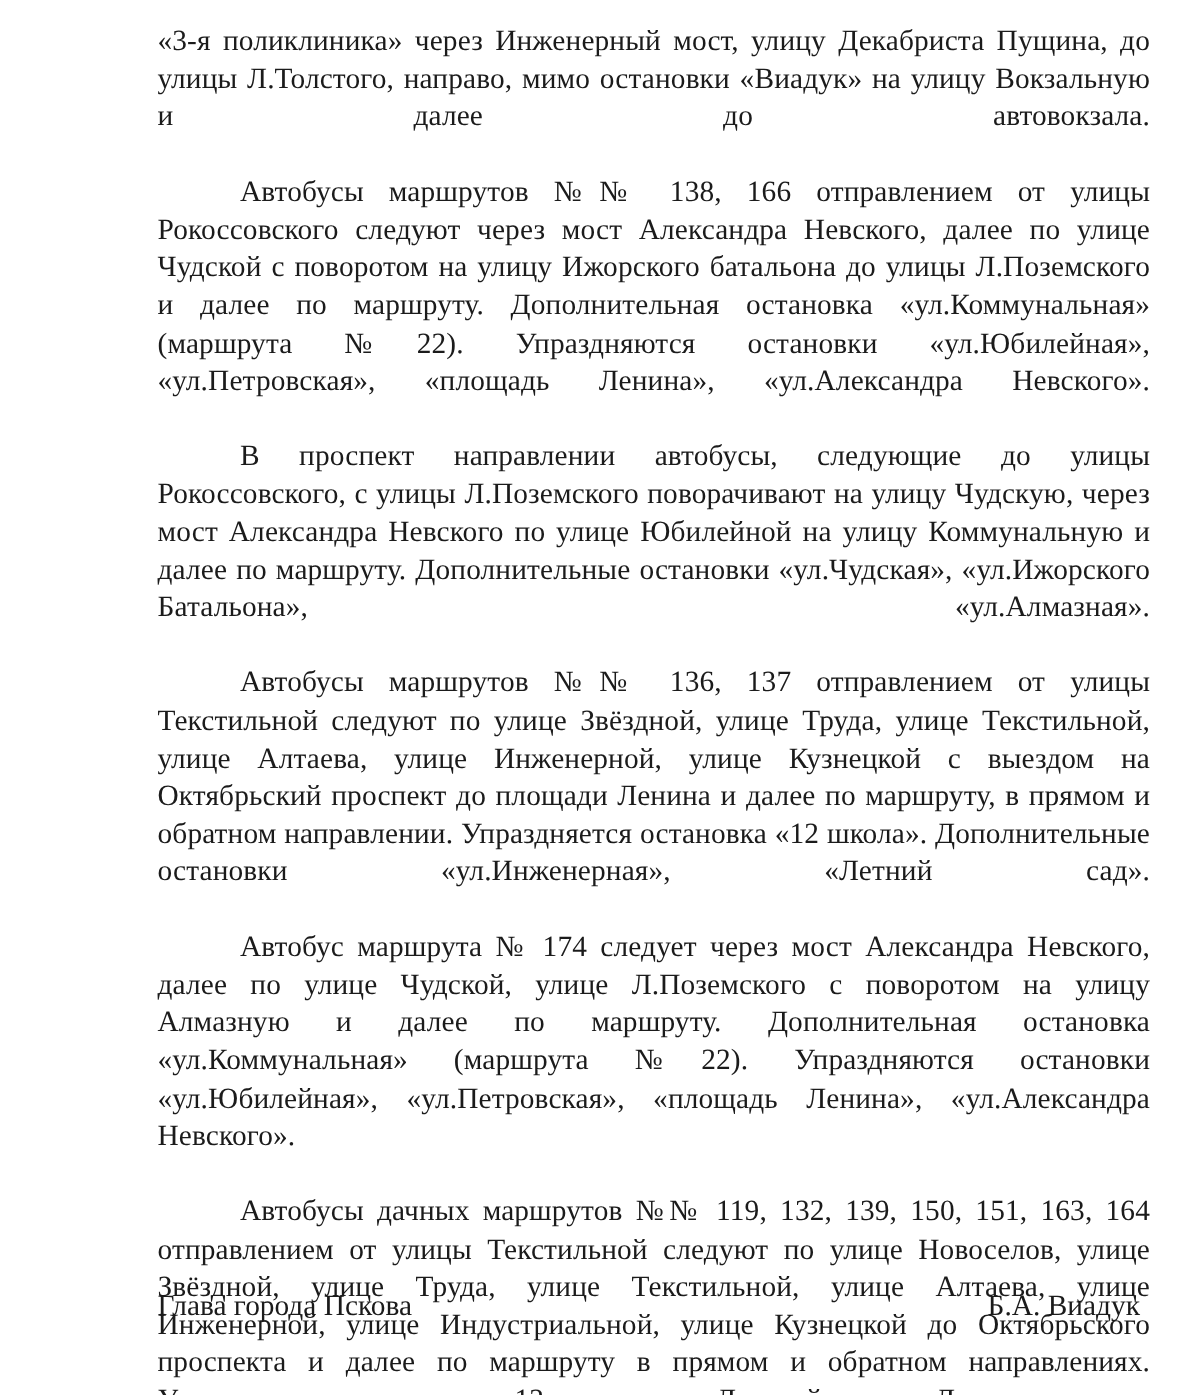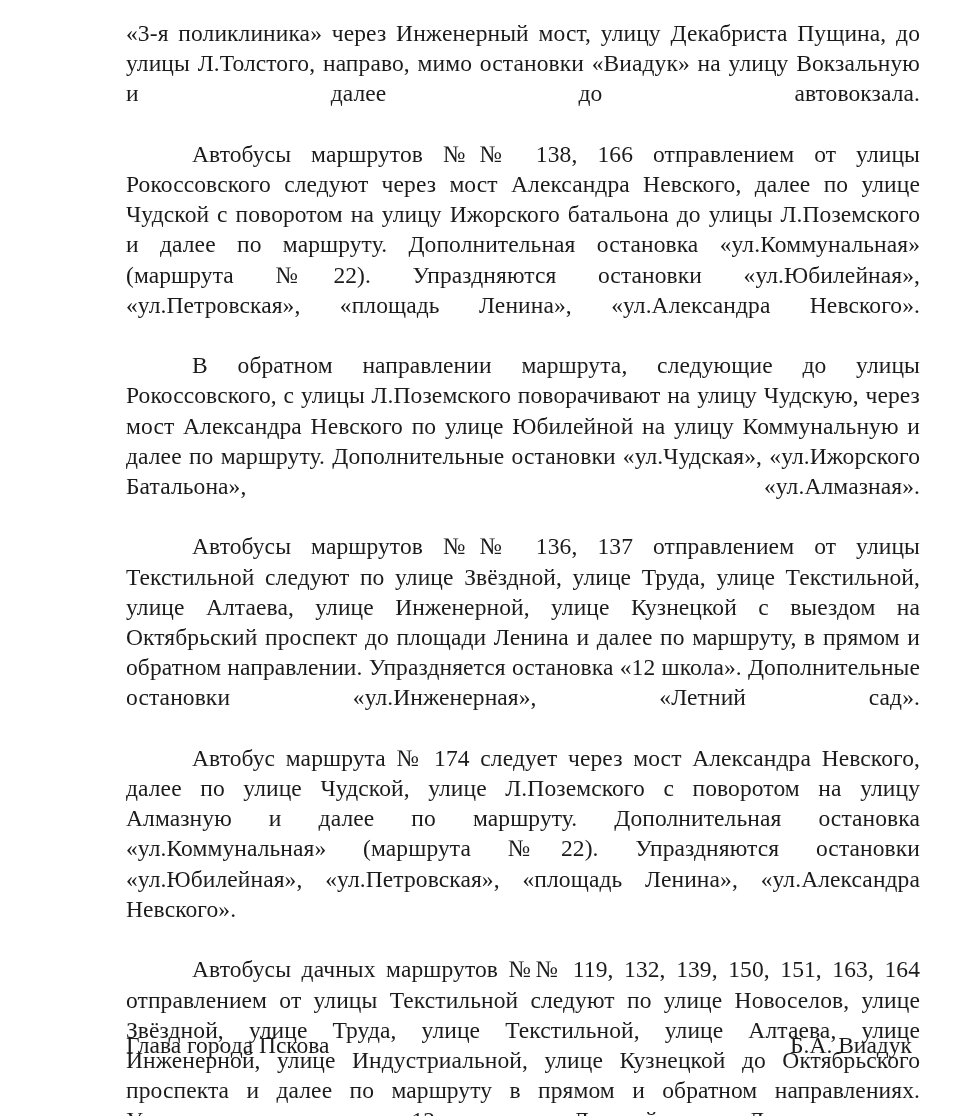--- a/index.html
+++ b/index.html
@@ -74,21 +74,21 @@
 <body>
 
 <div class="page">
 
   <div class="body-block">
 
     <p class="para no-indent">«3-я поликлиника» через Инженерный мост, улицу Декабриста Пущина, до улицы Л.Толстого, направо, мимо остановки «Виадук» на улицу Вокзальную и далее до автовокзала.</p>
 
     <p class="para">Автобусы маршрутов №№ 138, 166 отправлением от улицы Рокоссовского следуют через мост Александра Невского, далее по улице Чудской с поворотом на улицу Ижорского батальона до улицы Л.Поземского и далее по маршруту. Дополнительная остановка «ул.Коммунальная» (маршрута №22). Упраздняются остановки «ул.Юбилейная», «ул.Петровская», «площадь Ленина», «ул.Александра Невского».</p>
 
-    <p class="para">В обратном направлении маршрута, следующие до улицы Рокоссовского, с улицы Л.Поземского поворачивают на улицу Чудскую, через мост Александра Невского по улице Юбилейной на улицу Коммунальную и далее по маршруту. Дополнительные остановки «ул.Чудская», «ул.Ижорского Батальона», «ул.Алмазная».</p>
+    <p class="para">В проспект направлении автобусы, следующие до улицы Рокоссовского, с улицы Л.Поземского поворачивают на улицу Чудскую, через мост Александра Невского по улице Юбилейной на улицу Коммунальную и далее по маршруту. Дополнительные остановки «ул.Чудская», «ул.Ижорского Батальона», «ул.Алмазная».</p>
 
     <p class="para">Автобусы маршрутов №№ 136, 137 отправлением от улицы Текстильной следуют по улице Звёздной, улице Труда, улице Текстильной, улице Алтаева, улице Инженерной, улице Кузнецкой с выездом на Октябрьский проспект до площади Ленина и далее по маршруту, в прямом и обратном направлении. Упраздняется остановка «12 школа». Дополнительные остановки «ул.Инженерная», «Летний сад».</p>
 
     <p class="para">Автобус маршрута № 174 следует через мост Александра Невского, далее по улице Чудской, улице Л.Поземского с поворотом на улицу Алмазную и далее по маршруту. Дополнительная остановка «ул.Коммунальная» (маршрута №22). Упраздняются остановки «ул.Юбилейная», «ул.Петровская», «площадь Ленина», «ул.Александра Невского».</p>
 
     <p class="para">Автобусы дачных маршрутов №№ 119, 132, 139, 150, 151, 163, 164 отправлением от улицы Текстильной следуют по улице Новоселов, улице Звёздной, улице Труда, улице Текстильной, улице Алтаева, улице Инженерной, улице Индустриальной, улице Кузнецкой до Октябрьского проспекта и далее по маршруту в прямом и обратном направлениях. Упраздняются остановки «12 школа» и «Детский парк». Дополнительные остановки «ул.Инженерная», «Летний сад».</p>
 
   </div>
 
   <div class="signature-row">

